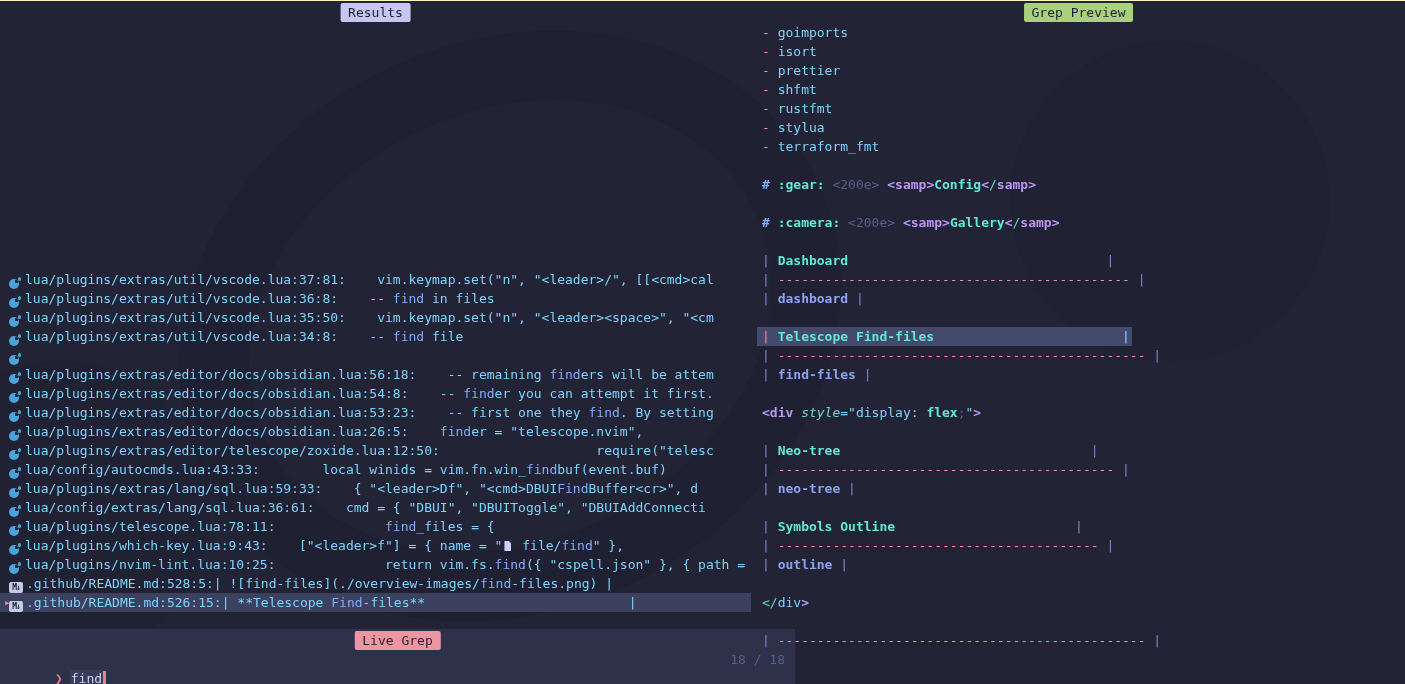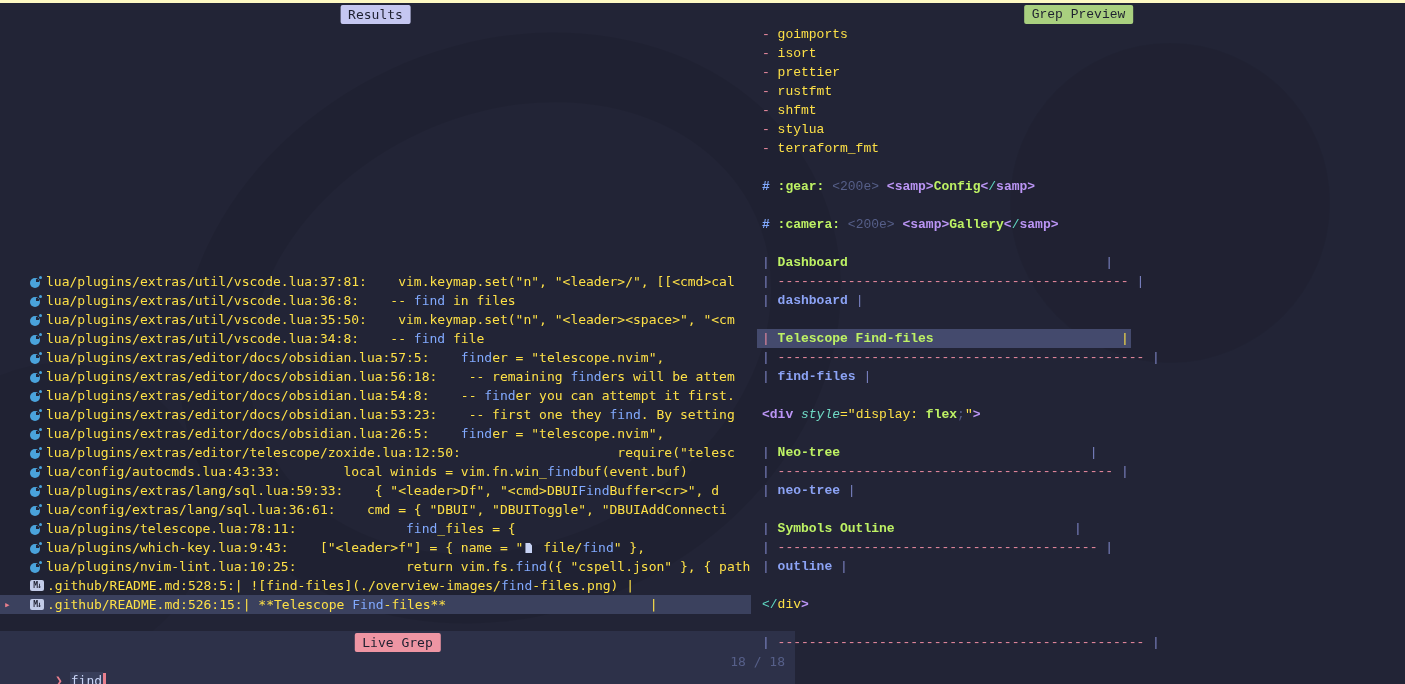--- a/index.html
+++ b/index.html
@@ -1,42 +1,42 @@
 <!DOCTYPE html>
 <html><head>
 <meta charset="utf-8">
 <style>
   html,body{margin:0;padding:0;background:#14151f;}
   .screen{
     position:relative;width:1405px;height:684px;overflow:hidden;
     background:#222436;
-    border-top:3px solid #fef9c3;box-sizing:border-box;
+    border-top:1px solid #fef9c3;box-sizing:border-box;
     font-family:"DejaVu Sans Mono", monospace;
     font-size:13px;line-height:19px;color:#c8d3f5;
   }
   
   .shape{position:absolute;border-radius:50%;pointer-events:none;}
   .shape1{left:170px;top:40px;width:540px;height:430px;border:70px solid rgba(0,0,0,0.07);transform:rotate(-25deg);}
   .shape2{left:1010px;top:40px;width:320px;height:320px;background:rgba(0,0,0,0.06);}
   .shape3{left:-90px;top:360px;width:300px;height:300px;background:rgba(0,0,0,0.05);}
   .win{position:absolute;}
   .results-window{left:0;top:0;width:751px;height:617px;}
   .prompt-window{left:0;top:628px;width:751px;height:56px;background:#2d3149;padding-left:44px;}
-  .preview-window{left:752px;top:0;width:653px;height:505px;font-family:Liberation Mono, monospace;}
+  .preview-window{left:752px;top:0;width:653px;height:505px;}
   .win-title{
     position:absolute;top:2px;left:50%;transform:translateX(-50%);
     padding:0 8px;height:19px;line-height:19px;border-radius:2px;
     color:#1e2030;white-space:pre;z-index:5;
   }
   .results-title{background:#c5c7f1;}
   .preview-title{background:#a9d07f;}
   .livegrep-title{background:#ee95a3;top:2px;}
   
   .results-list{position:absolute;left:0;top:269px;width:100%;}
-  .rrow{position:relative;height:19px;white-space:pre;overflow:hidden;padding-left:30px;display:flex;align-items:center;}
+  .rrow{position:relative;height:19px;white-space:pre;overflow:hidden;padding-left:9px;display:flex;align-items:flex-end;}
   .rrow.selected{background:#3b415e;}
   .caret{position:absolute;left:4px;top:0;color:#e87f8d;font-size:11px;line-height:19px;}
   .rtext{white-space:pre;}
   .lua-icon{position:relative;display:inline-block;width:12px;height:12px;margin-right:4px;flex:none;}
   .lua-icon::before{content:"";position:absolute;left:0;top:2px;width:10px;height:10px;border-radius:50%;
     background:radial-gradient(circle at 72% 28%, #222436 0 1.6px, #4aa3dc 1.7px);}
   .lua-icon::after{content:"";position:absolute;right:0;top:0;width:3.5px;height:3.5px;border-radius:50%;background:#4aa3dc;}
   .md-icon{display:inline-block;width:14px;height:11px;margin-right:3px;flex:none;background:#c2cbe8;border-radius:2px;
     color:#222436;font-size:8px;font-weight:bold;line-height:11px;text-align:center;letter-spacing:-1px;overflow:hidden;}
   .file-glyph{display:inline-block;width:7px;height:10px;margin:0 3px 0 2px;background:#c8d3f5;vertical-align:-1px;
@@ -45,24 +45,24 @@
   .preview-lines{position:absolute;left:0;top:22px;width:100%;}
   .pline{height:19px;white-space:pre;overflow:hidden;padding-left:10px;}
   .pline .hlbox{display:inline-block;background:#444a6d;margin-left:-5px;padding-left:5px;padding-right:2px;text-align:right;}
   
   .prompt-line{position:absolute;left:8px;right:8px;top:21px;height:19px;white-space:pre;}
   .prompt-char{color:#e87f8d;font-weight:bold;margin-right:7px;}
   .prompt-query{background:#383e5a;color:#c8d3f5;padding:1px 1px;}
   .cursor{display:inline-block;width:2.5px;height:15px;background:#e87f8d;vertical-align:-3px;}
   .counter{position:absolute;right:2px;top:0;color:#565f89;}
   
-  .c-f{color:#fde047;}
+  .c-f{color:#7dd3fc;}
   .c-m{color:#82aaff;}
   .c-p{color:#7d85c6;}
-  .c-h{color:#bef264;font-weight:bold;}
+  .c-h{color:#5eead4;font-weight:bold;}
   .c-d{color:#ec8ba0;}
   .c-l{color:#8ca3f5;font-weight:bold;}
   .c-g{color:#565f89;}
   .c-t{color:#bb95f5;font-weight:bold;}
   .c-i{color:#6fd9c4;font-style:italic;text-align:right;}
   .c-e{color:#5fd7c2;}
   .c-b{color:#82aaff;font-weight:bold;}
   .c-hp{color:#ec8ba0;}
 </style>
 </head>
@@ -73,21 +73,21 @@
   <div class="shape shape2"></div>
   <div class="shape shape3"></div>
 
   <div class="win results-window">
     <div class="win-title results-title">Results</div>
     <div class="results-list" id="results-list">
         <div class="rrow"><span class="lua-icon"></span><span class="rtext"><span class="c-f">lua/plugins/extras/util/vscode.lua:37:81:    vim.keymap.set("n", "&lt;leader&gt;/", [[&lt;cmd&gt;cal</span></span></div>
         <div class="rrow"><span class="lua-icon"></span><span class="rtext"><span class="c-f">lua/plugins/extras/util/vscode.lua:36:8:    -- </span><span class="c-m">find</span><span class="c-f"> in files</span></span></div>
         <div class="rrow"><span class="lua-icon"></span><span class="rtext"><span class="c-f">lua/plugins/extras/util/vscode.lua:35:50:    vim.keymap.set("n", "&lt;leader&gt;&lt;space&gt;", "&lt;cm</span></span></div>
         <div class="rrow"><span class="lua-icon"></span><span class="rtext"><span class="c-f">lua/plugins/extras/util/vscode.lua:34:8:    -- </span><span class="c-m">find</span><span class="c-f"> file</span></span></div>
-        <div class="rrow"><span class="lua-icon"></span><span class="rtext"><span class="c-f">lua/plugins/extras/editor/docs/obsidian.lua:57:5:    </span><span class="c-m">find</span><span class="c-f">er = "telescope.nvim",</span></span></div>
+        <div class="rrow"><span class="lua-icon"></span></div>
         <div class="rrow"><span class="lua-icon"></span><span class="rtext"><span class="c-f">lua/plugins/extras/editor/docs/obsidian.lua:56:18:    -- remaining </span><span class="c-m">find</span><span class="c-f">ers will be attem</span></span></div>
         <div class="rrow"><span class="lua-icon"></span><span class="rtext"><span class="c-f">lua/plugins/extras/editor/docs/obsidian.lua:54:8:    -- </span><span class="c-m">find</span><span class="c-f">er you can attempt it first.</span></span></div>
         <div class="rrow"><span class="lua-icon"></span><span class="rtext"><span class="c-f">lua/plugins/extras/editor/docs/obsidian.lua:53:23:    -- first one they </span><span class="c-m">find</span><span class="c-f">. By setting</span></span></div>
         <div class="rrow"><span class="lua-icon"></span><span class="rtext"><span class="c-f">lua/plugins/extras/editor/docs/obsidian.lua:26:5:    </span><span class="c-m">find</span><span class="c-f">er = "telescope.nvim",</span></span></div>
         <div class="rrow"><span class="lua-icon"></span><span class="rtext"><span class="c-f">lua/plugins/extras/editor/telescope/zoxide.lua:12:50:                    require("telesc</span></span></div>
         <div class="rrow"><span class="lua-icon"></span><span class="rtext"><span class="c-f">lua/config/autocmds.lua:43:33:        local winids = vim.fn.win_</span><span class="c-m">find</span><span class="c-f">buf(event.buf)</span></span></div>
         <div class="rrow"><span class="lua-icon"></span><span class="rtext"><span class="c-f">lua/plugins/extras/lang/sql.lua:59:33:    { "&lt;leader&gt;Df", "&lt;cmd&gt;DBUI</span><span class="c-m">Find</span><span class="c-f">Buffer&lt;cr&gt;", d</span></span></div>
         <div class="rrow"><span class="lua-icon"></span><span class="rtext"><span class="c-f">lua/config/extras/lang/sql.lua:36:61:    cmd = { "DBUI", "DBUIToggle", "DBUIAddConnecti</span></span></div>
         <div class="rrow"><span class="lua-icon"></span><span class="rtext"><span class="c-f">lua/plugins/telescope.lua:78:11:              </span><span class="c-m">find</span><span class="c-f">_files = {</span></span></div>
         <div class="rrow"><span class="lua-icon"></span><span class="rtext"><span class="c-f">lua/plugins/which-key.lua:9:43:    ["&lt;leader&gt;f"] = { name = "</span><span class="file-glyph"></span><span class="c-f"> file/</span><span class="c-m">find</span><span class="c-f">" },</span></span></div>
@@ -104,22 +104,22 @@
       <span class="counter">18 / 18</span>
     </div>
   </div>
 
   <div class="win preview-window">
     <div class="win-title preview-title">Grep Preview</div>
     <div class="preview-lines" id="preview-lines">
         <div class="pline"><span class="c-d">- </span><span class="c-f">goimports</span></div>
         <div class="pline"><span class="c-d">- </span><span class="c-f">isort</span></div>
         <div class="pline"><span class="c-d">- </span><span class="c-f">prettier</span></div>
+        <div class="pline"><span class="c-d">- </span><span class="c-f">shfmt</span></div>
         <div class="pline"><span class="c-d">- </span><span class="c-f">rustfmt</span></div>
-        <div class="pline"><span class="c-d">- </span><span class="c-f">shfmt</span></div>
         <div class="pline"><span class="c-d">- </span><span class="c-f">stylua</span></div>
         <div class="pline"><span class="c-d">- </span><span class="c-f">terraform_fmt</span></div>
         <div class="pline"></div>
         <div class="pline"><span class="c-b"># </span><span class="c-h">:gear: </span><span class="c-g">&lt;200e&gt; </span><span class="c-t">&lt;samp&gt;</span><span class="c-h">Config</span><span class="c-t">&lt;</span><span class="c-e">/</span><span class="c-t">samp&gt;</span></div>
         <div class="pline"></div>
         <div class="pline"><span class="c-b"># </span><span class="c-h">:camera: </span><span class="c-g">&lt;200e&gt; </span><span class="c-t">&lt;samp&gt;</span><span class="c-h">Gallery</span><span class="c-t">&lt;</span><span class="c-e">/</span><span class="c-t">samp&gt;</span></div>
         <div class="pline"></div>
         <div class="pline"><span class="c-p">| </span><span class="c-h">Dashboard</span><span class="c-f">                                 </span><span class="c-p">|</span></div>
         <div class="pline"><span class="c-p">| </span><span class="c-d">---------------------------------------------</span><span class="c-p"> |</span></div>
         <div class="pline"><span class="c-p">| </span><span class="c-l">dashboard</span><span class="c-p"> |</span></div>

